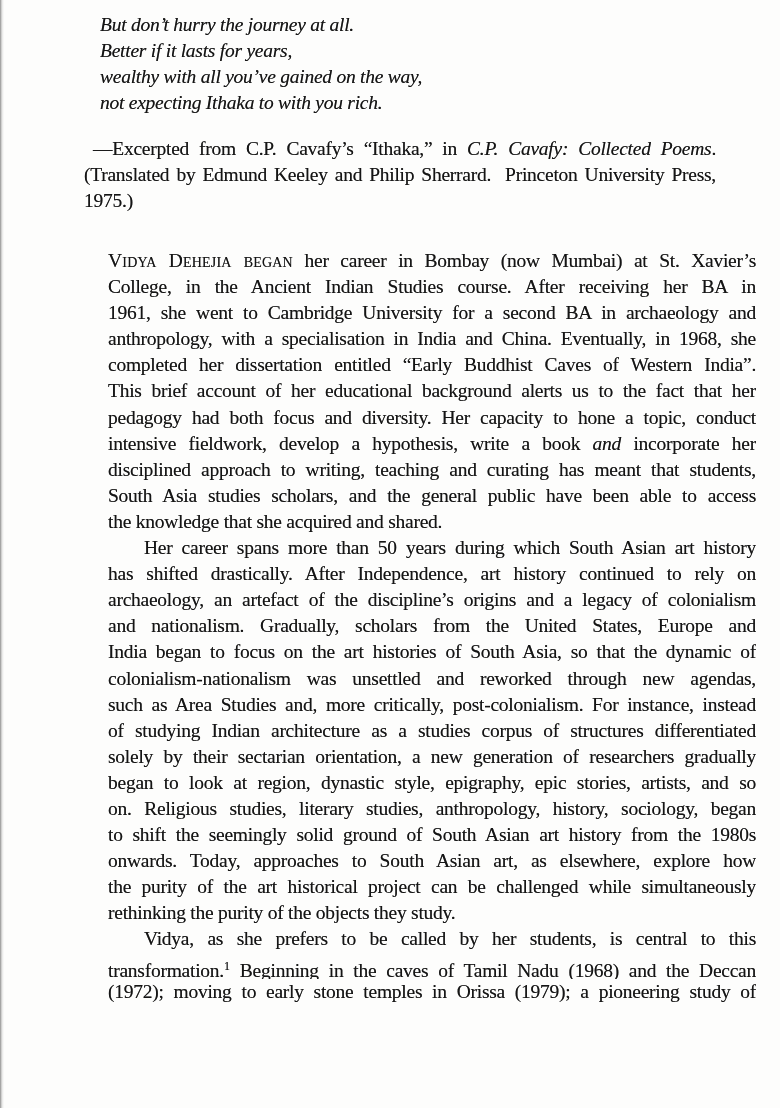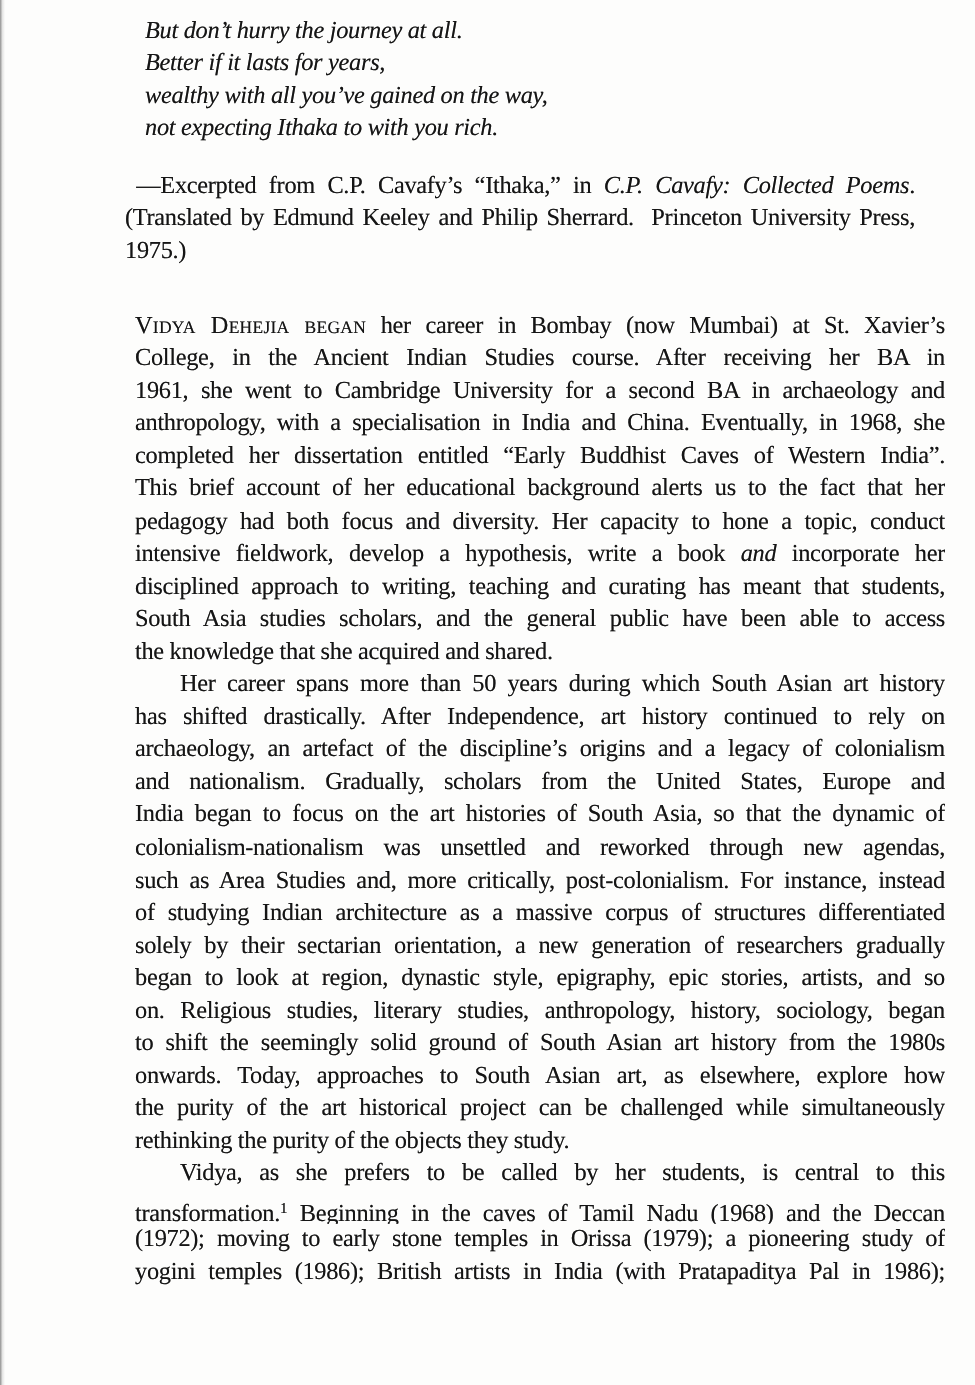--- a/index.html
+++ b/index.html
@@ -27,32 +27,32 @@
   }
   .content {
     position: relative;
     margin-left: 68px;
     width: 648px;
     padding-top: 12px;
     font-size: 19.5px;
   }
   
   .poem {
-    margin-left: 48px;
+    margin-left: 32px;
     font-style: italic;
   }
   .poem-line {
     height: 26px;
     line-height: 26px;
     white-space: nowrap;
   }
   
   .attribution {
     margin-top: 20px;
-    margin-left: 32px;
+    margin-left: 16px;
     width: 632px;
   }
   .attribution .tline { height: 26px; line-height: 26px; }
   .att-first { text-indent: 9px; }
   
   .bodytext {
     margin-top: 34px;
     width: 648px;
     margin-left: 40px;
   }
@@ -102,30 +102,29 @@
           <div class="tline"><span>the knowledge that she acquired and shared.</span></div>
         </div>
         <div class="para">
           <div class="tline j first-indent"><span>Her career spans more than 50 years during which South Asian art history</span></div>
           <div class="tline j"><span>has shifted drastically. After Independence, art history continued to rely on</span></div>
           <div class="tline j"><span>archaeology, an artefact of the discipline’s origins and a legacy of colonialism</span></div>
           <div class="tline j"><span>and nationalism. Gradually, scholars from the United States, Europe and</span></div>
           <div class="tline j"><span>India began to focus on the art histories of South Asia, so that the dynamic of</span></div>
           <div class="tline j"><span>colonialism-nationalism was unsettled and reworked through new agendas,</span></div>
           <div class="tline j"><span>such as Area Studies and, more critically, post-colonialism. For instance, instead</span></div>
-          <div class="tline j"><span>of studying Indian architecture as a massive corpus of structures differentiated</span></div>
+          <div class="tline j"><span>of studying Indian architecture as a studies corpus of structures differentiated</span></div>
           <div class="tline j"><span>solely by their sectarian orientation, a new generation of researchers gradually</span></div>
           <div class="tline j"><span>began to look at region, dynastic style, epigraphy, epic stories, artists, and so</span></div>
           <div class="tline j"><span>on. Religious studies, literary studies, anthropology, history, sociology, began</span></div>
           <div class="tline j"><span>to shift the seemingly solid ground of South Asian art history from the 1980s</span></div>
           <div class="tline j"><span>onwards. Today, approaches to South Asian art, as elsewhere, explore how</span></div>
           <div class="tline j"><span>the purity of the art historical project can be challenged while simultaneously</span></div>
           <div class="tline"><span>rethinking the purity of the objects they study.</span></div>
         </div>
         <div class="para">
           <div class="tline j first-indent"><span>Vidya, as she prefers to be called by her students, is central to this</span></div>
           <div class="tline j"><span>transformation.</span><span class="sup">1</span><span> Beginning in the caves of Tamil Nadu (1968) and the Deccan</span></div>
           <div class="tline j"><span>(1972); moving to early stone temples in Orissa (1979); a pioneering study of</span></div>
-          <div class="tline j"><span>yogini temples (1986); British artists in India (with Pratapaditya Pal in 1986);</span></div>
         </div>
       </div>
   </div>
 </div>
 
 </body></html>

